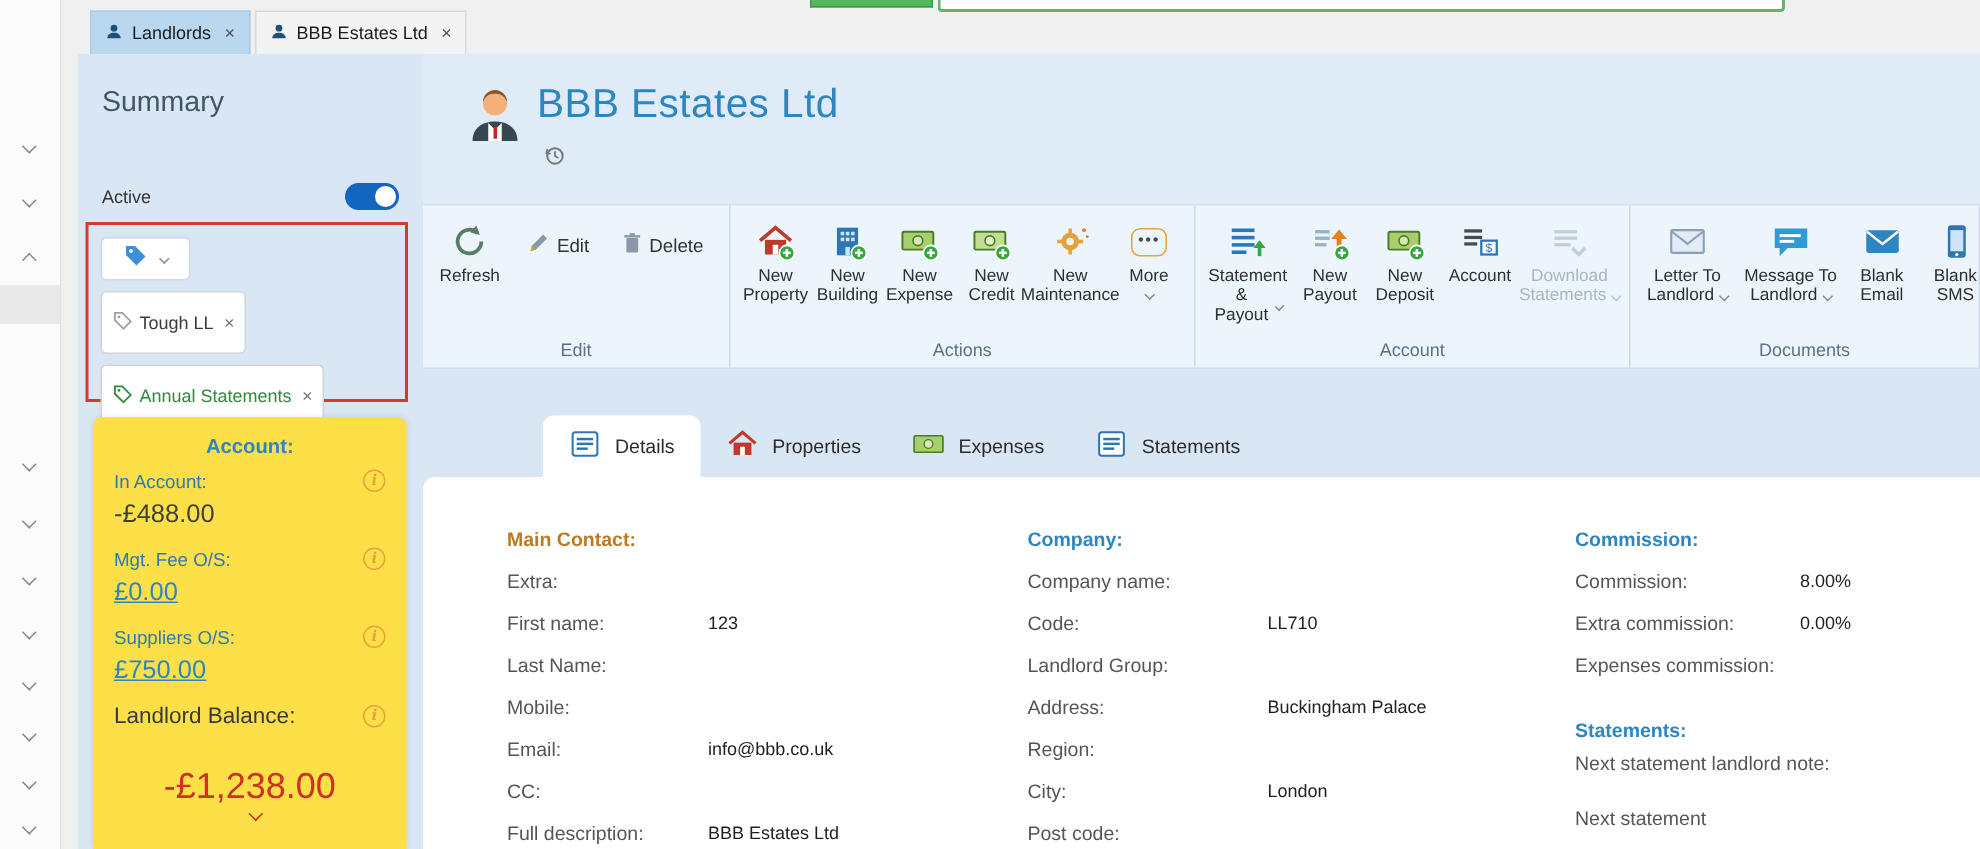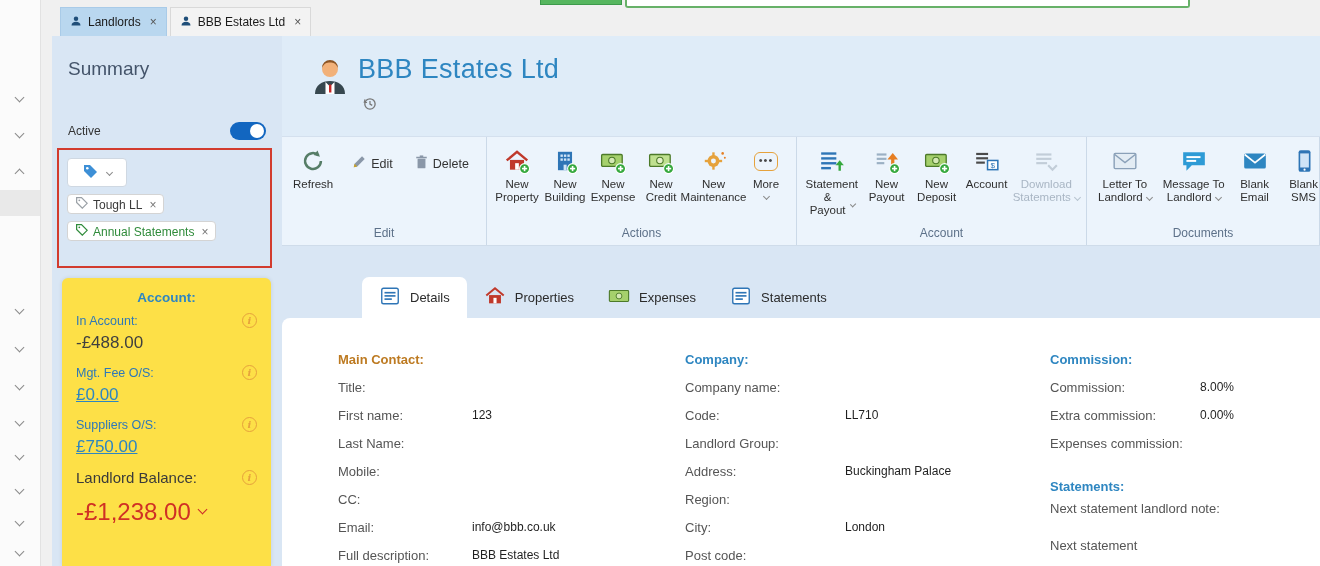--- a/index.html
+++ b/index.html
@@ -27,33 +27,33 @@
 
   
   .summary{position:absolute;left:52px;top:36px;width:230px;height:530px;background:#d9e6f4;}
   .sum-title{position:absolute;left:16px;top:22px;font-size:19px;color:#44546a;}
   .active-row{position:absolute;left:16px;top:86px;width:198px;display:flex;align-items:center;justify-content:space-between;}
   .active-label{font-size:12px;color:#333;}
   .toggle{width:36px;height:18px;border-radius:9px;background:#1266c0;position:relative;display:inline-block;cursor:pointer;}
   .toggle .knob{position:absolute;right:2px;top:2px;width:14px;height:14px;border-radius:50%;background:#fff;}
   .red-box{position:absolute;left:5px;top:112px;width:215px;height:120px;border:2px solid #d23b2e;padding:8px 8px 0;}
   .tagbtn{width:60px;height:29px;background:#fff;border:1px solid #cfd8e2;border-radius:4px;display:flex;align-items:center;justify-content:center;gap:9px;margin-bottom:7px;cursor:pointer;}
-  .chip{display:inline-flex;align-items:flex-end;gap:5px;background:#fff;border:1px solid #d4d4d4;border-radius:4px;padding:1px 7px;font-size:12px;color:#3a3a3a;margin-bottom:7px;cursor:pointer;}
+  .chip{display:inline-flex;align-items:center;gap:5px;background:#fff;border:1px solid #d4d4d4;border-radius:4px;padding:12px 7px;font-size:12px;color:#3a3a3a;margin-bottom:7px;cursor:pointer;}
   .chip .chipx{color:#777;margin-left:2px;font-size:12px;}
   .chip.green{color:#2f8b3a;}
 
   .card{position:absolute;left:10px;top:242px;width:209px;height:288px;background:#fde047;border-radius:6px 6px 0 0;padding:12px 14px 0;box-shadow:0 0 4px rgba(0,0,0,.10);}
   .card-h{text-align:center;color:#2e86c1;font-weight:bold;font-size:13.5px;margin-bottom:8px;}
   .crow{display:flex;align-items:center;justify-content:space-between;margin-top:4px;}
   .clabel{font-size:12.5px;color:#2e78b8;}
   .cval{font-size:17px;color:#3f3f3f;margin:5px 0 12px;}
   .cval.link{color:#2e86c1;text-decoration:underline;cursor:pointer;}
   .crow.balance{margin-top:8px;}
   .blabel{font-size:15px;color:#3a3a3a;}
-  .bval{font-size:24px;color:#d03025;font-weight:500;margin-top:12px;display:flex;align-items:center;cursor:pointer;}
+  .bval{font-size:24px;color:#d03025;font-weight:500;margin-top:25px;display:flex;align-items:center;cursor:pointer;flex-direction:column;}
   .chev.red{border-color:#cc2a2a;margin-left:8px;margin-bottom:5px;}
   .info{width:15px;height:15px;border:1.5px solid #e6a23c;border-radius:50%;display:inline-flex;align-items:center;justify-content:center;flex:none;cursor:pointer;}
   .info::after{content:"i";color:#e6a23c;font:italic bold 10px "DejaVu Serif",serif;}
 
   
   .mainbg{position:absolute;left:282px;top:36px;right:0;bottom:0;background:#d9e6f4;}
   .mainheader{position:absolute;left:282px;top:36px;right:0;height:100px;background:#dfecf8;}
   .avatar{position:absolute;left:28px;top:20px;width:40px;height:40px;}
   .htitle{position:absolute;left:76px;top:18px;font-size:27px;font-weight:300;color:#2e86c1;letter-spacing:.3px;}
   .hist{position:absolute;left:80px;top:60px;width:15px;height:15px;cursor:pointer;}
@@ -514,42 +514,42 @@
           </svg></span>
       <span>Statements</span>
     </div>
   </div>
 
   <div class="dpanel">
 
     <div class="dcol c1">
       <div class="dhead orange">Main Contact:</div>
       <div class="frow">
-          <span class="flabel">Title:</span>
+          <span class="flabel">Extra:</span>
           <span class="fvalue"></span>
         </div>
       <div class="frow">
           <span class="flabel">First name:</span>
           <span class="fvalue">123</span>
         </div>
       <div class="frow">
           <span class="flabel">Last Name:</span>
           <span class="fvalue"></span>
         </div>
       <div class="frow">
           <span class="flabel">Mobile:</span>
           <span class="fvalue"></span>
         </div>
       <div class="frow">
-          <span class="flabel">CC:</span>
-          <span class="fvalue"></span>
-        </div>
-      <div class="frow">
           <span class="flabel">Email:</span>
           <span class="fvalue">info@bbb.co.uk</span>
+        </div>
+      <div class="frow">
+          <span class="flabel">CC:</span>
+          <span class="fvalue"></span>
         </div>
       <div class="frow">
           <span class="flabel">Full description:</span>
           <span class="fvalue">BBB Estates Ltd</span>
         </div>
     </div>
 
     <div class="dcol c2">
       <div class="dhead">Company:</div>
       <div class="frow">

